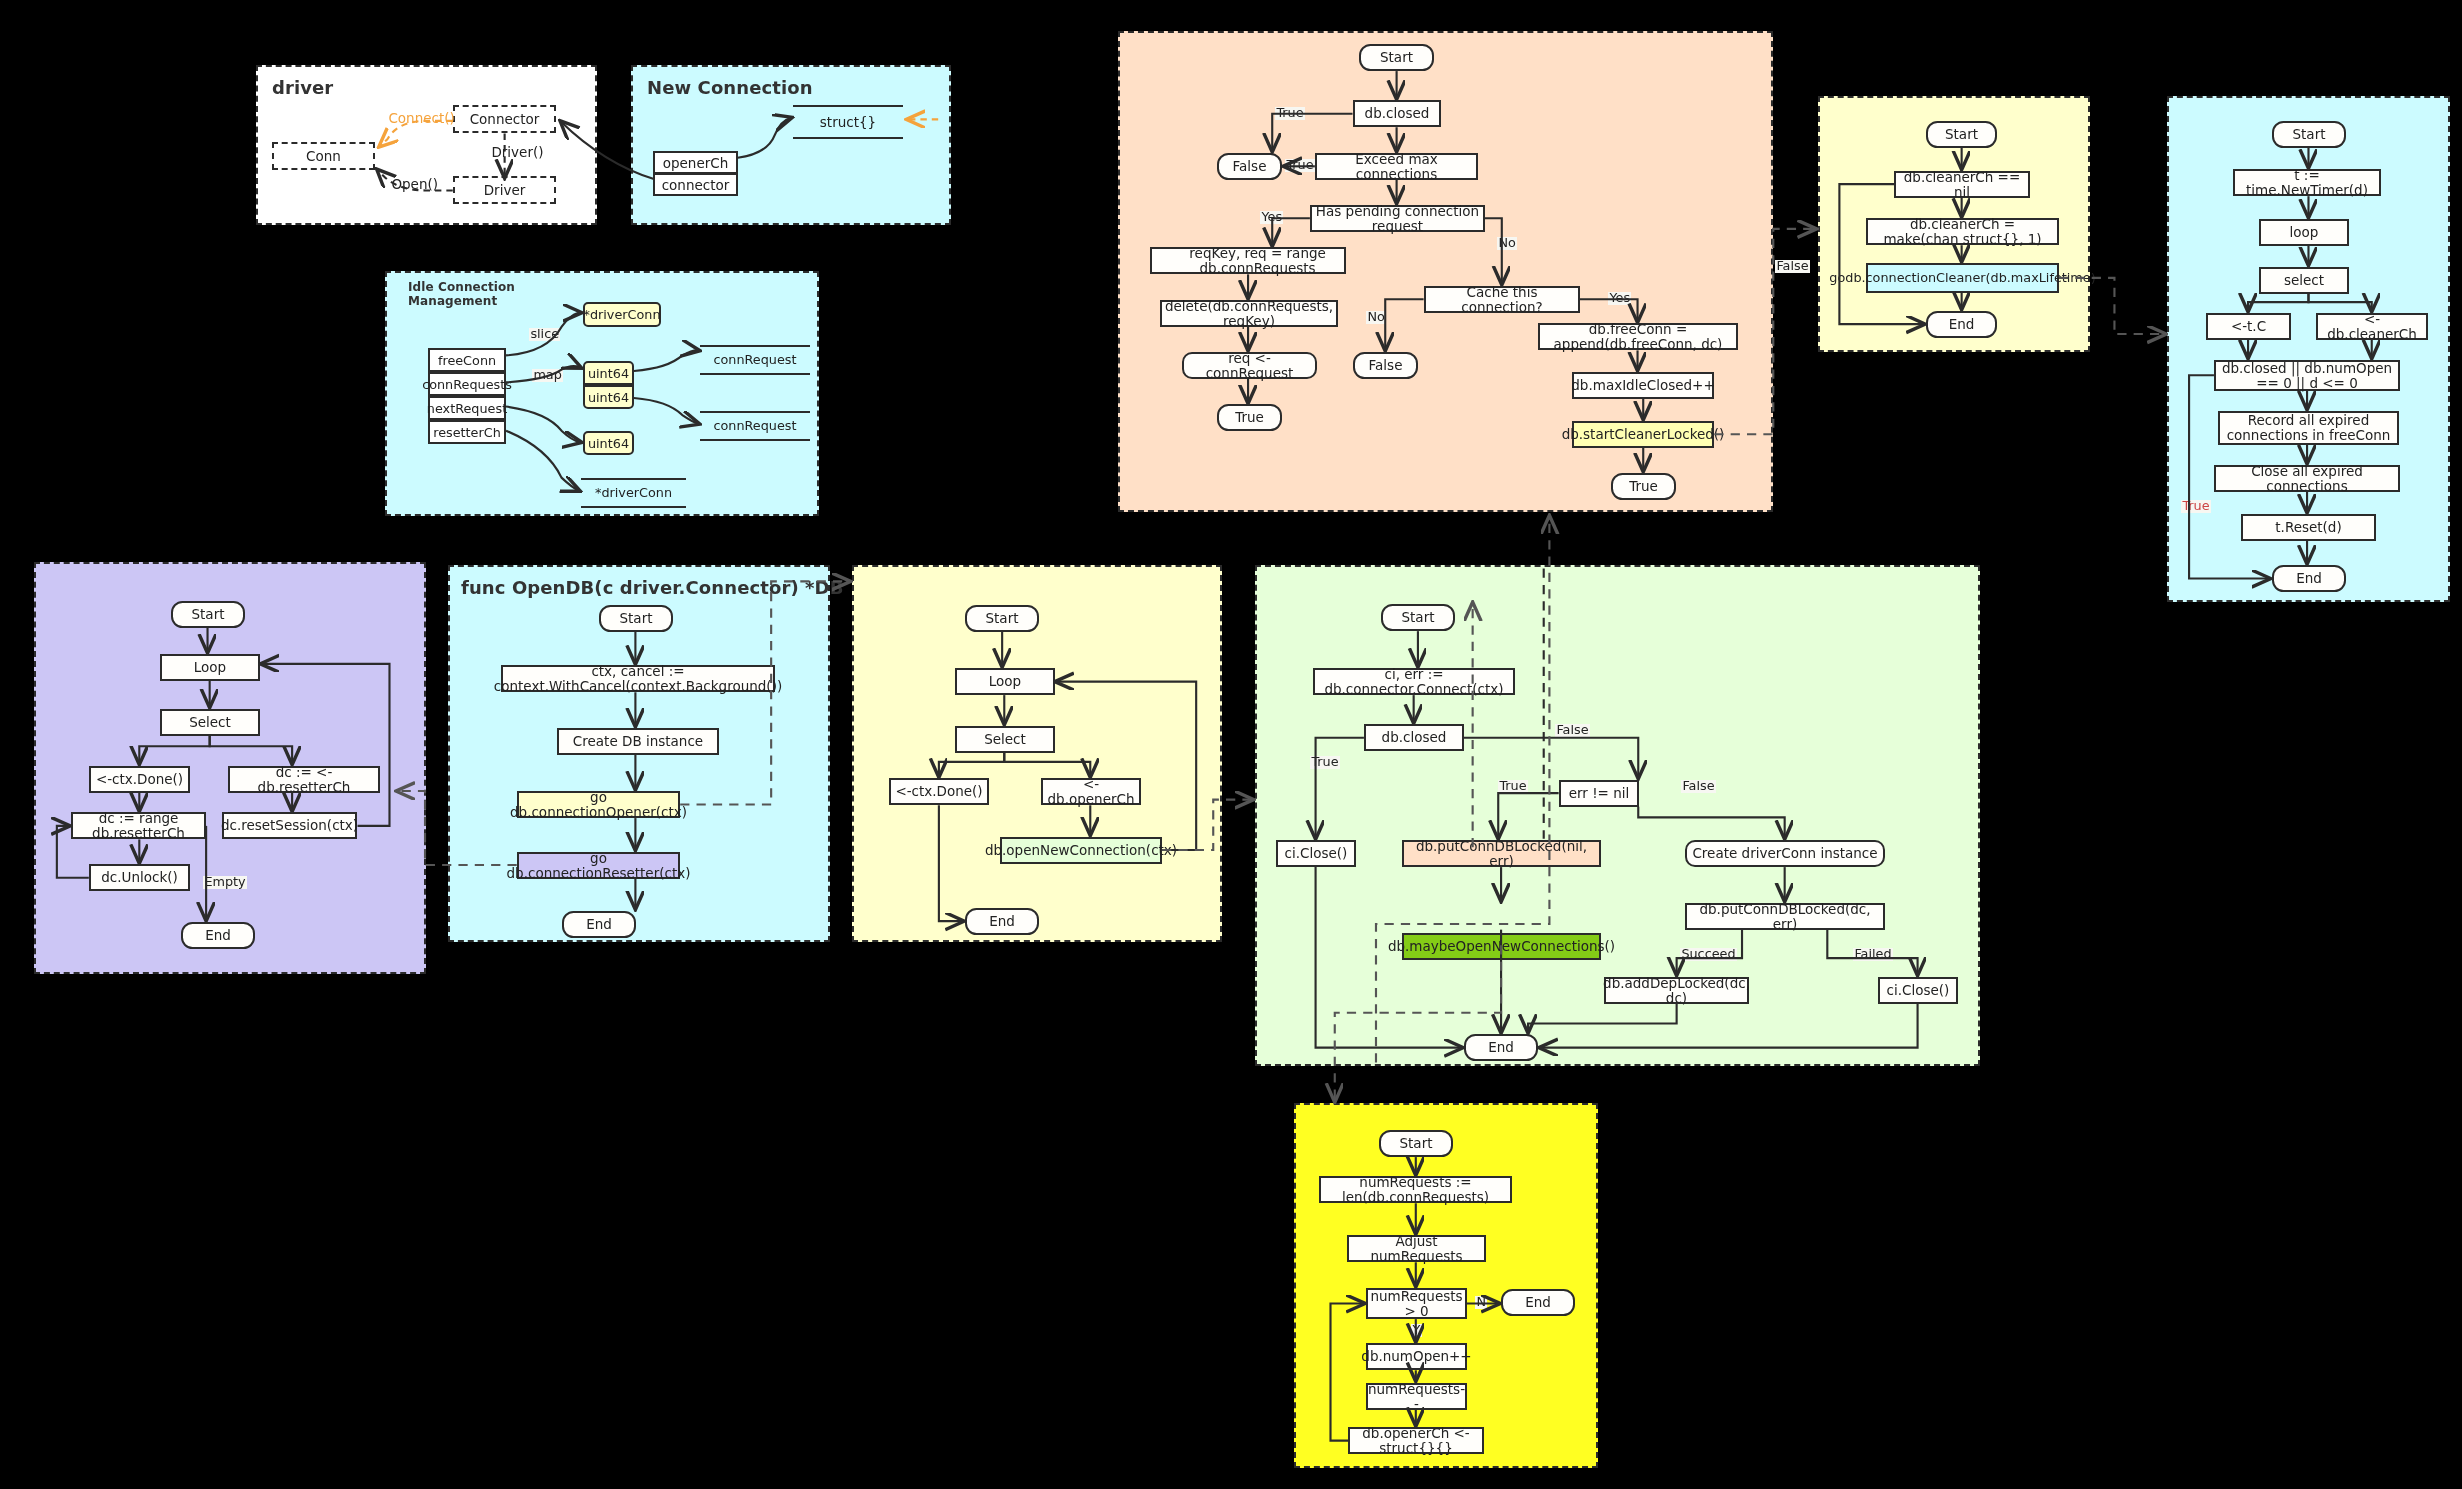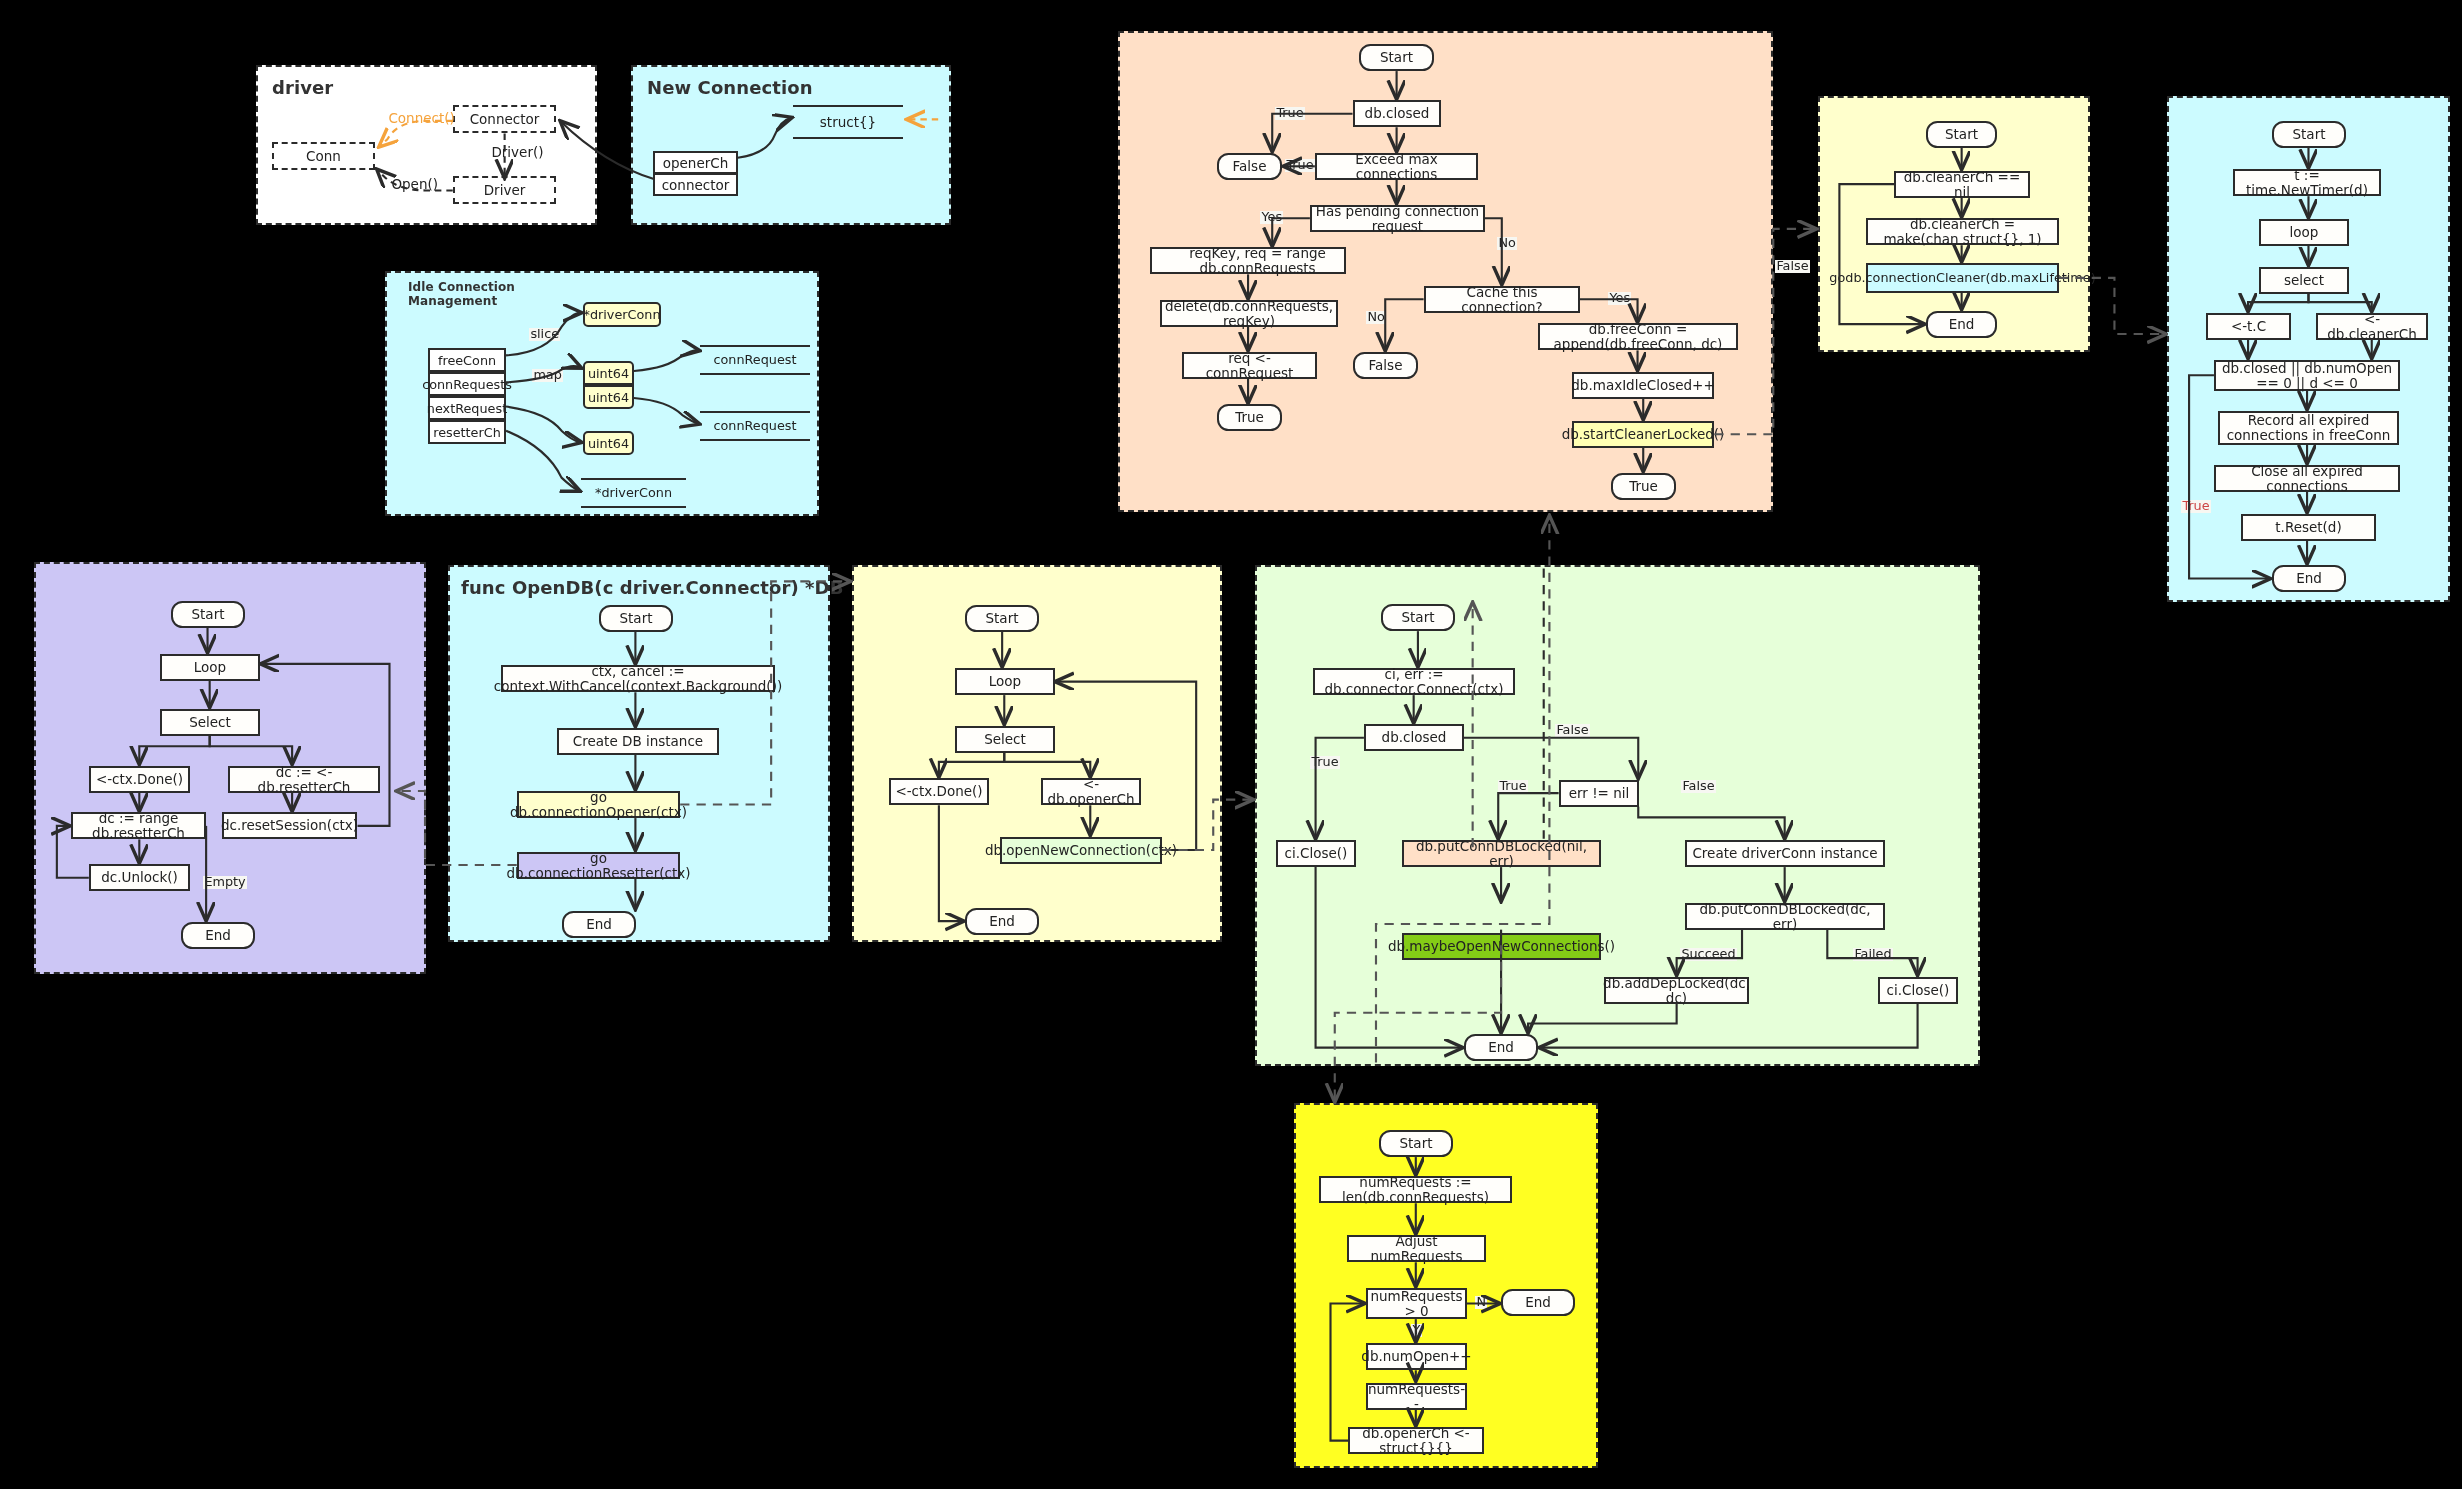--- a/index.html
+++ b/index.html
@@ -132,21 +132,21 @@
     </div>
   <div class="node" style="left:1310px;top:205px;width:175px;height:27px;font-size:13.5px;">
     <span>Has pending connection request</span>
     </div>
   <div class="node" style="left:1150px;top:247px;width:196px;height:27px;font-size:13.5px;padding-left:22px;">
     <span>reqKey, req = range db.connRequests</span>
     </div>
   <div class="node" style="left:1160px;top:300px;width:178px;height:27px;font-size:13.5px;">
     <span>delete(db.connRequests, reqKey)</span>
     </div>
-  <div class="node" style="left:1182px;top:352px;width:135px;height:27px;font-size:13.5px;">
+  <div class="node" style="left:1182px;top:352px;width:135px;height:27px;font-size:13.5px;border-radius:10px;">
     <span>req &lt;- connRequest</span>
     </div>
   <div class="node term" style="left:1217px;top:404px;width:65px;height:27px;font-size:13.5px;">
     <span>True</span>
     </div>
   <div class="node" style="left:1424px;top:286px;width:156px;height:27px;font-size:13.5px;">
     <span>Cache this connection?</span>
     </div>
   <div class="node term" style="left:1353px;top:352px;width:65px;height:27px;font-size:13.5px;">
     <span>False</span>
@@ -318,21 +318,21 @@
     </div>
   <div class="node" style="left:1559px;top:780px;width:80px;height:27px;font-size:13.5px;">
     <span>err != nil</span>
     </div>
   <div class="node" style="left:1276px;top:840px;width:80px;height:27px;font-size:13.5px;">
     <span>ci.Close()</span>
     </div>
   <div class="node peach" style="left:1402px;top:840px;width:199px;height:27px;font-size:13.5px;">
     <span>db.putConnDBLocked(nil, err)</span>
     </div>
-  <div class="node" style="left:1685px;top:840px;width:200px;height:27px;font-size:13.5px;">
+  <div class="node" style="left:1685px;top:840px;width:200px;height:27px;font-size:13.5px;border-radius:10px;">
     <span>Create driverConn instance</span>
     </div>
   <div class="node brightyellow" style="left:1402px;top:903px;width:199px;height:27px;font-size:13.5px;">
     <span>db.maybeOpenNewConnections()</span>
     </div>
   <div class="node" style="left:1685px;top:903px;width:200px;height:27px;font-size:13.5px;">
     <span>db.putConnDBLocked(dc, err)</span>
     </div>
   <div class="node" style="left:1604px;top:977px;width:145px;height:27px;font-size:13.5px;">
     <span>db.addDepLocked(dc, dc)</span>

